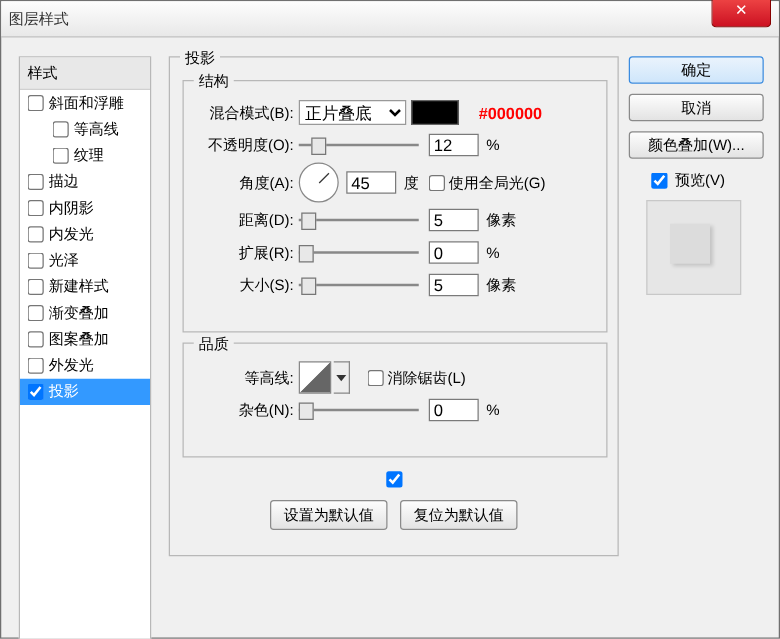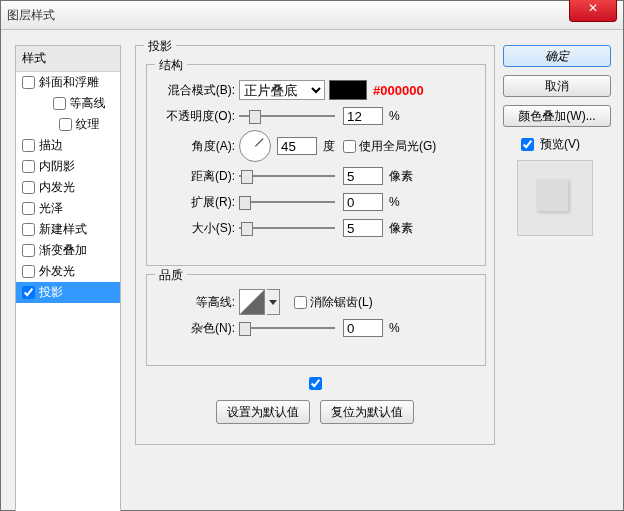--- a/index.html
+++ b/index.html
@@ -5,49 +5,49 @@
 html,body{margin:0;padding:0;font-family:"Microsoft YaHei","SimSun",Tahoma,sans-serif;font-size:12px;background:#a5a5a5;}
 .window{position:relative;width:624px;height:511px;background:#f0f0f0;border:1px solid #707070;box-sizing:border-box;}
 .titlebar{height:28px;background:linear-gradient(#fdfdfd,#e8e8e8);border-bottom:1px solid #c0c0c0;display:flex;align-items:center;}
 .titlebar .t{padding-left:6px;color:#333;}
 .closebtn{position:absolute;right:6px;top:-2px;width:46px;height:22px;background:linear-gradient(#e44,#c12);border:1px solid #800;border-top:none;border-radius:0 0 4px 4px;color:#fff;text-align:center;line-height:18px;font-size:12px;}
 .body{position:absolute;top:28px;left:0;right:0;bottom:0;}
 .styles-panel{position:absolute;left:14px;top:16px;width:106px;height:470px;border:1px solid #b8b8b8;background:#fff;box-sizing:border-box;}
 .styles-panel .hdr{background:#e8e8e8;padding:4px 6px;border-bottom:1px solid #d0d0d0;}
 .styles-panel .sub{padding:4px 6px;border-bottom:1px solid #d0d0d0;background:#f4f4f4;}
 .stylerow{display:flex;align-items:center;padding:3px 4px 3px 6px;height:15px;}
-.stylerow.indent{padding-left:26px;justify-content:center;}
+.stylerow.indent{padding-left:26px;}
 .stylerow input{margin:0 4px 0 0;}
 .stylerow.sel{background:#3399ff;color:#fff;}
 .group{position:absolute;border:1px solid #b8b8b8;box-sizing:border-box;}
 .group>.legend{position:absolute;top:-8px;left:8px;background:#f0f0f0;padding:0 4px;}
 .g-main{left:134px;top:16px;width:360px;height:400px;}
 .g-struct{left:10px;top:18px;width:338px;height:200px;position:absolute;border:1px solid #b8b8b8;}
 .g-struct>.legend,.g-qual>.legend{position:absolute;top:-8px;left:8px;background:#f0f0f0;padding:0 4px;}
 .g-qual{left:10px;top:228px;width:338px;height:90px;position:absolute;border:1px solid #b8b8b8;}
 .row{display:flex;align-items:center;height:26px;}
 .lbl{width:86px;text-align:right;padding-right:4px;}
 select.combo{width:86px;height:20px;border:1px solid #999;background:#fff;}
 .swatch{width:36px;height:18px;background:#000;border:1px solid #666;margin-left:4px;}
-.hex{color:#f00;font-weight:bold;margin-left:6px;font-size:13px;}
+.hex{color:#f00;font-weight:bold;margin-left:16px;font-size:13px;}
 .slider{position:relative;width:96px;height:14px;margin-right:8px;}
 .slider .track{position:absolute;left:0;right:0;top:6px;height:2px;background:#888;}
 .slider .thumb{position:absolute;top:1px;width:10px;height:12px;background:#e8e8e8;border:1px solid #777;}
 .num{width:40px;height:18px;border:1px solid #7a7a7a;background:#fff;text-align:left;padding:0 3px;box-sizing:border-box;}
 .unit{margin-left:6px;}
 .dial{width:30px;height:30px;border:1px solid #888;border-radius:50%;background:#fff;position:relative;margin-right:6px;}
 .dial .nd{position:absolute;left:50%;top:50%;width:11px;height:1px;background:#333;transform-origin:0 0;transform:rotate(-45deg);}
 .cbx{margin:0 3px 0 8px;}
 .contour{width:24px;height:24px;border:1px solid #888;background:linear-gradient(135deg,#fff 0 49%,#666 51% 100%);margin-right:2px;}
 .dd{width:12px;height:24px;border:1px solid #888;border-left:none;background:#eee;display:flex;align-items:center;justify-content:center;margin-right:10px;}
 .btn{height:22px;border:1px solid #8a8a8a;background:linear-gradient(#fdfdfd,#e3e3e3);border-radius:3px;display:flex;align-items:center;justify-content:center;padding:0 10px;}
 .btnrow{display:flex;gap:10px;justify-content:center;margin-top:4px;}
 .right{position:absolute;left:502px;top:16px;width:108px;}
 .right .btn{width:108px;margin-bottom:8px;box-sizing:border-box;justify-content:center;}
-.right .btn.primary{border:1px solid #3a8be0;background:linear-gradient(#eaf3fc,#cfe6fb);font-style:italic;}
+.right .btn.primary{border:1px solid #3a8be0;background:linear-gradient(#eaf3fc,#cfe6fb);}
 .prev-cb{display:flex;align-items:center;margin:6px 0 6px 14px;}
 .prev-box{width:74px;height:74px;background:#e6e6e6;border:1px solid #c8c8c8;margin-left:14px;position:relative;}
 .prev-box::after{content:"";position:absolute;left:18px;top:18px;width:32px;height:32px;background:#dcdcdc;box-shadow:2px 2px 3px rgba(0,0,0,.15);}
 .tri{width:0;height:0;border-left:4px solid transparent;border-right:4px solid transparent;border-top:5px solid #333;}
 </style>
 </head>
 <body>
 
 <div class="window">
   <div class="titlebar">
@@ -90,20 +90,24 @@
           <div class="stylerow">
             <input type="checkbox" style="">
             <span>新建样式</span>
           </div>
           <div class="stylerow">
             <input type="checkbox" style="">
             <span>渐变叠加</span>
           </div>
           <div class="stylerow">
             <input type="checkbox" style="">
+            <span>图案叠加</span>
+          </div>
+          <div class="stylerow">
+            <input type="checkbox" style="">
             <span>外发光</span>
           </div>
           <div class="stylerow sel">
             <input type="checkbox" checked="" style="">
             <span>投影</span>
           </div>
         </div>
     </div>
 
     <div class="group g-main">

